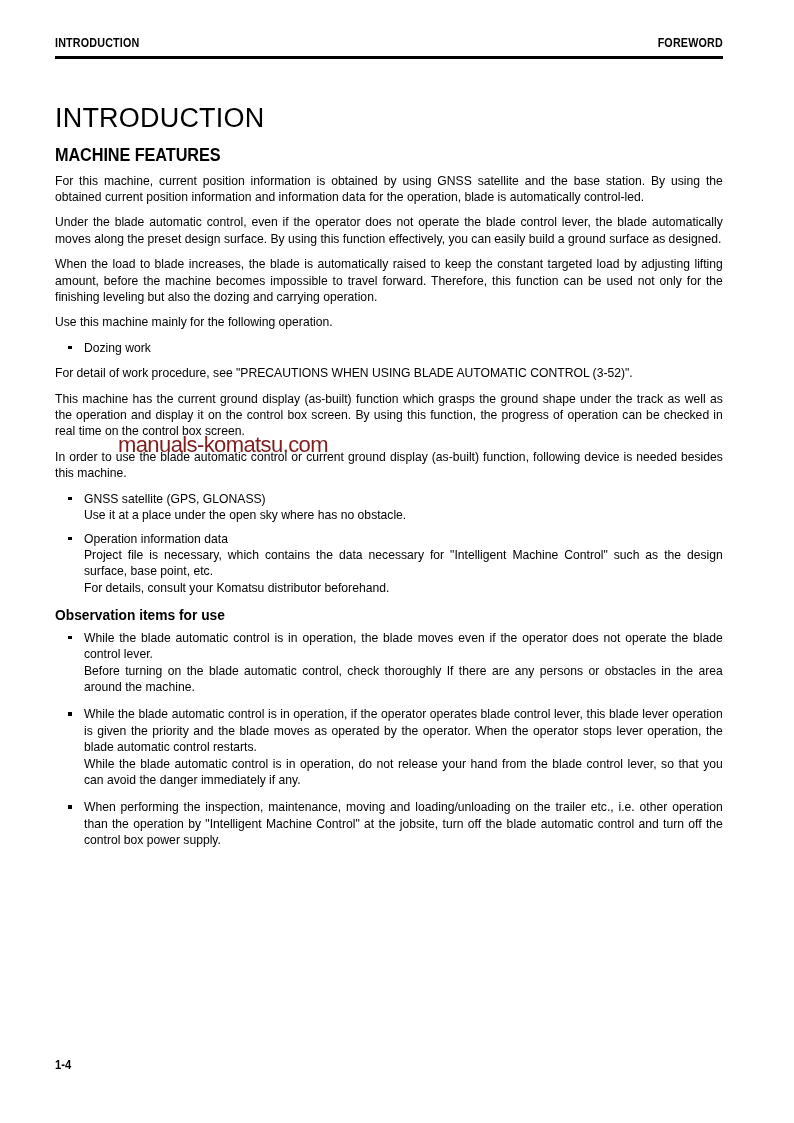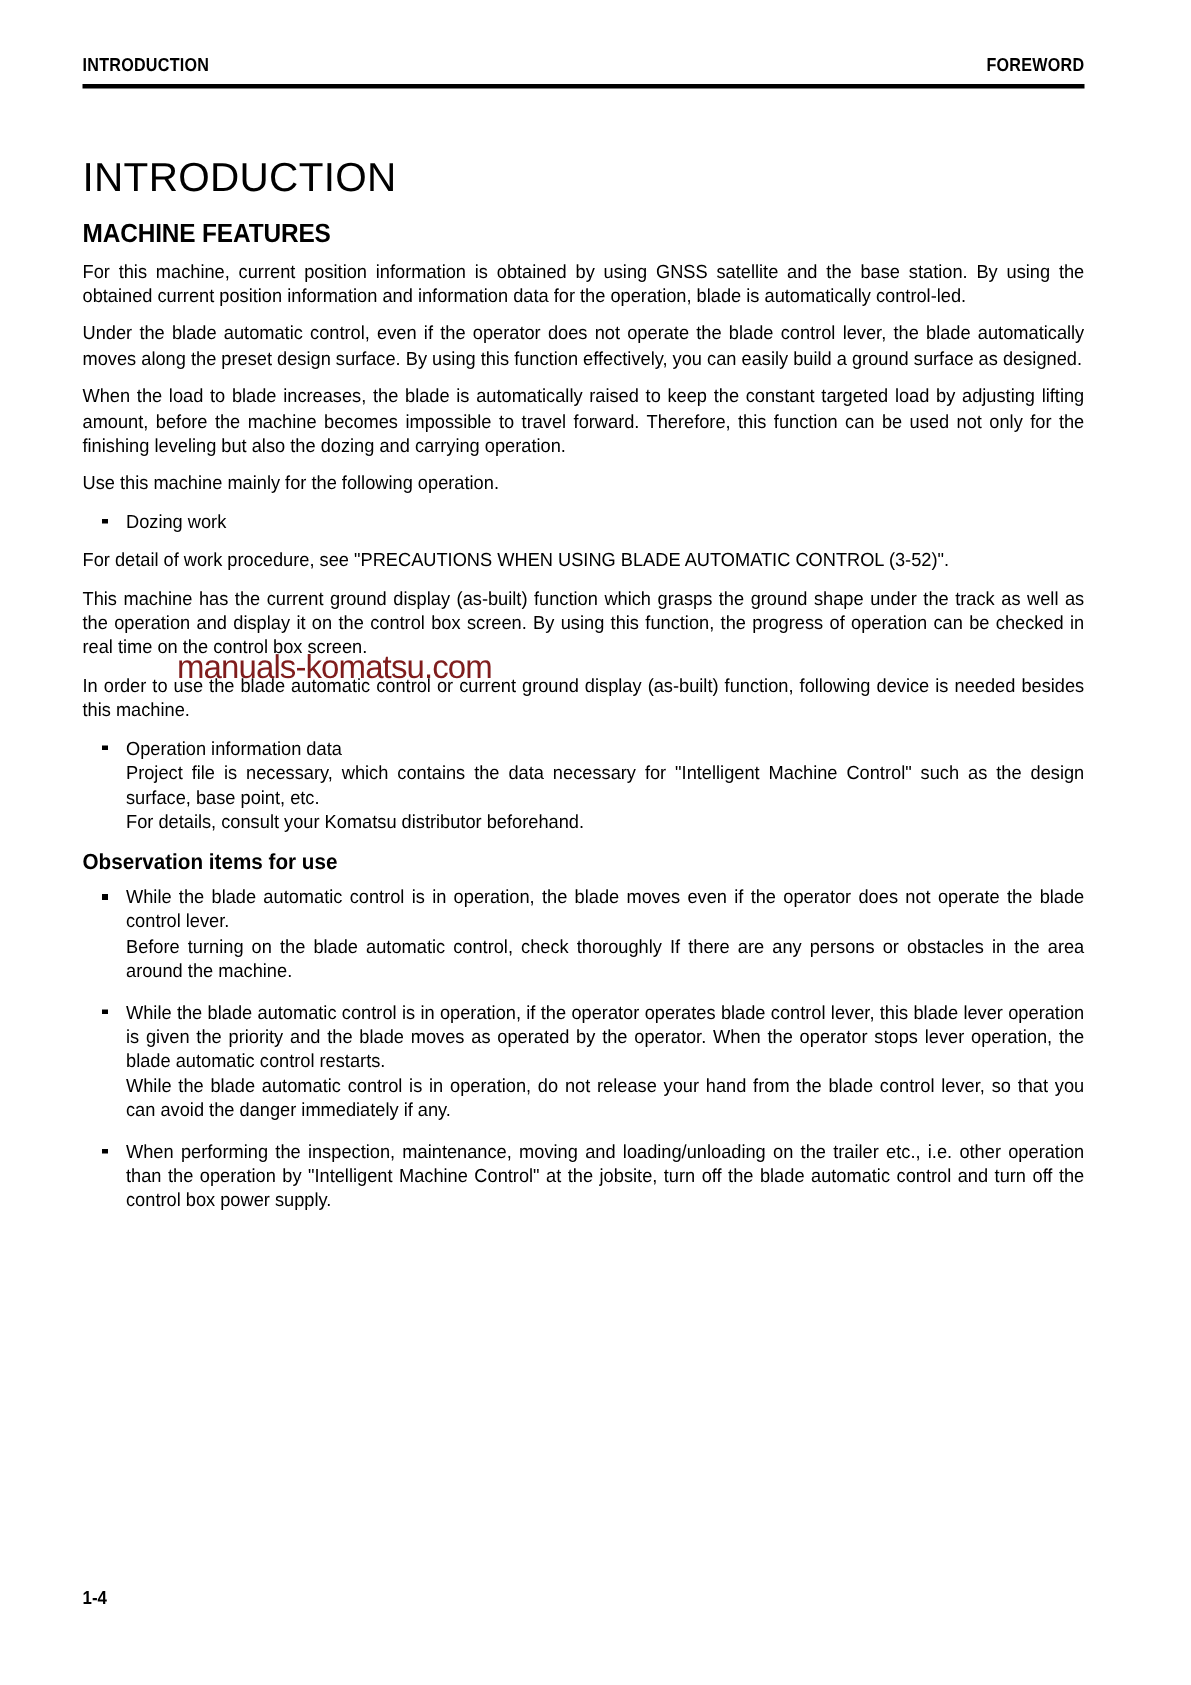--- a/index.html
+++ b/index.html
@@ -189,20 +189,25 @@
       </li>
     </ul>
 
     <p class="body-text">For detail of work procedure, see "PRECAUTIONS WHEN USING BLADE AUTOMATIC CONTROL (3-52)".</p>
     <p class="body-text">This machine has the current ground display (as-built) function which grasps the ground shape under the track as well as the operation and display it on the control box screen. By using this function, the progress of operation can be checked in real time on the control box screen.</p>
     <p class="body-text">In order to use the blade automatic control or current ground display (as-built) function, following device is needed besides this machine.</p>
 
     <ul class="bullets">
       <li>
         <span class="sq"></span>
+        <div class="bullet-text">GNSS satellite (GPS, GLONASS)</div>
+        <div class="sub-line">Use it at a place under the open sky where has no obstacle.</div>
+      </li>
+      <li>
+        <span class="sq"></span>
         <div class="bullet-text">Operation information data</div>
         <div class="sub-line">Project file is necessary, which contains the data necessary for "Intelligent Machine Control" such as the design surface, base point, etc.</div>
         <div class="sub-line">For details, consult your Komatsu distributor beforehand.</div>
       </li>
     </ul>
 
     <h3 class="sub-title">Observation items for use</h3>
 
     <ul class="bullets spaced">
       <li>

